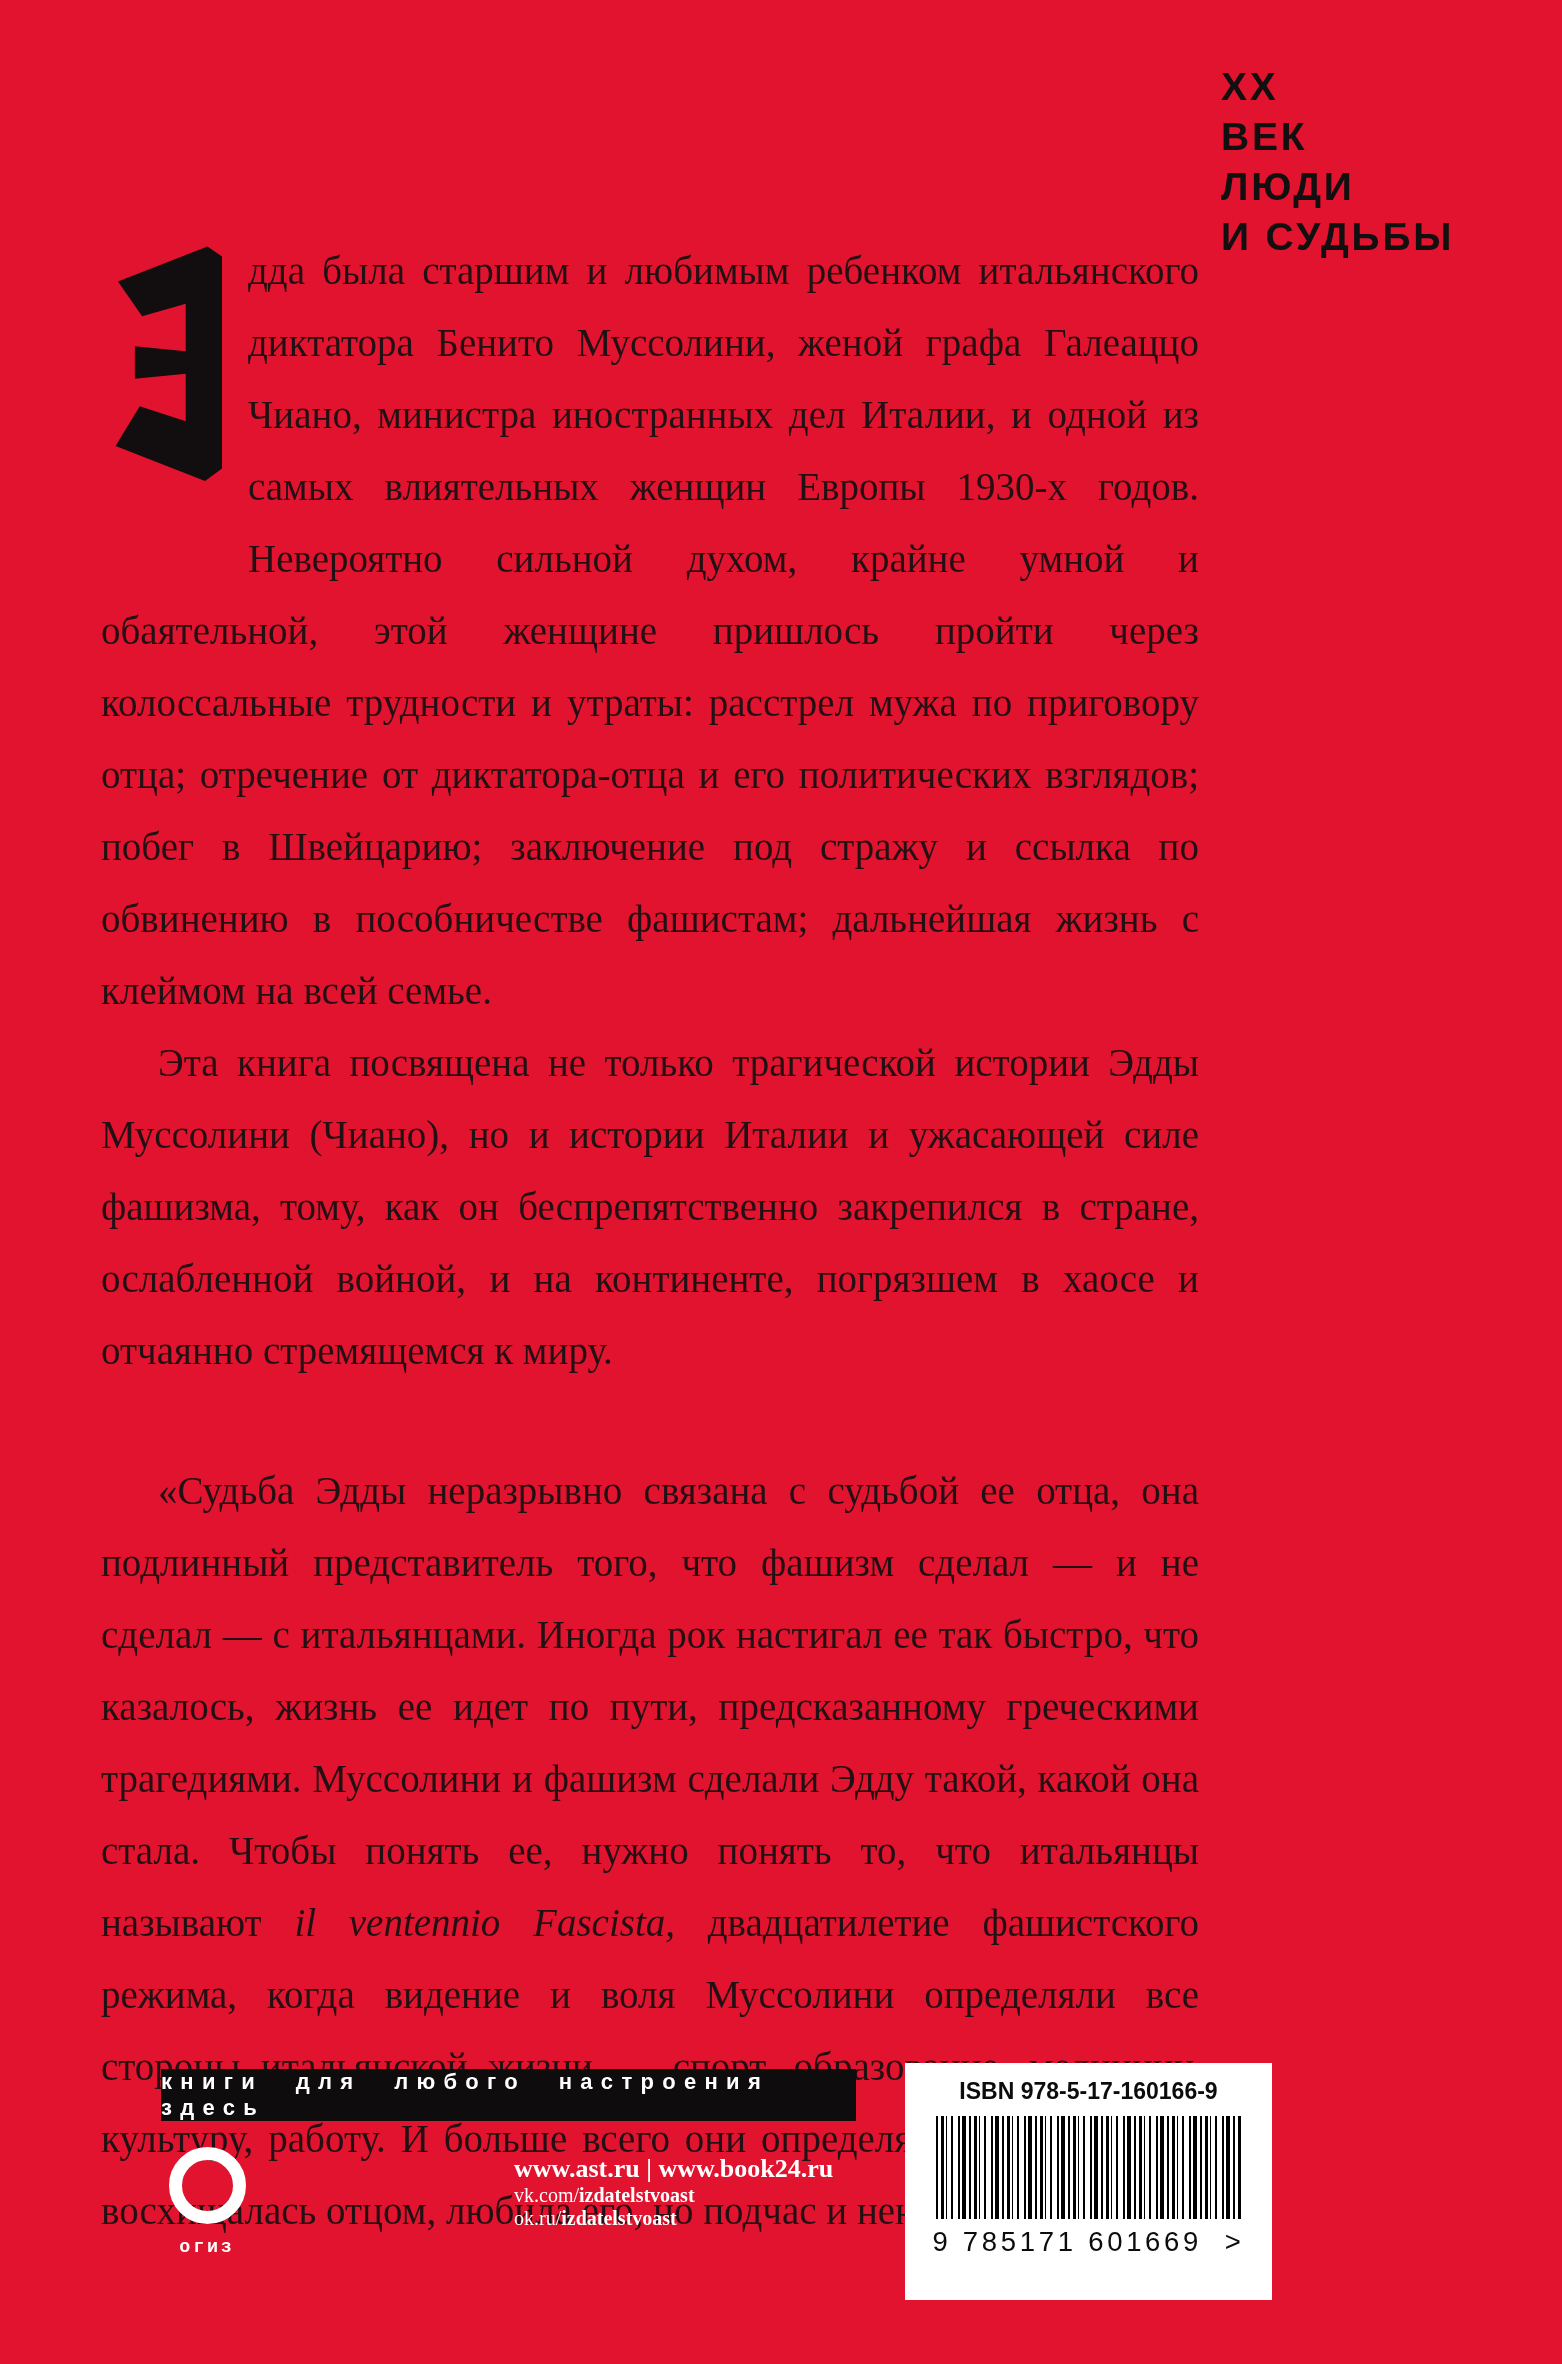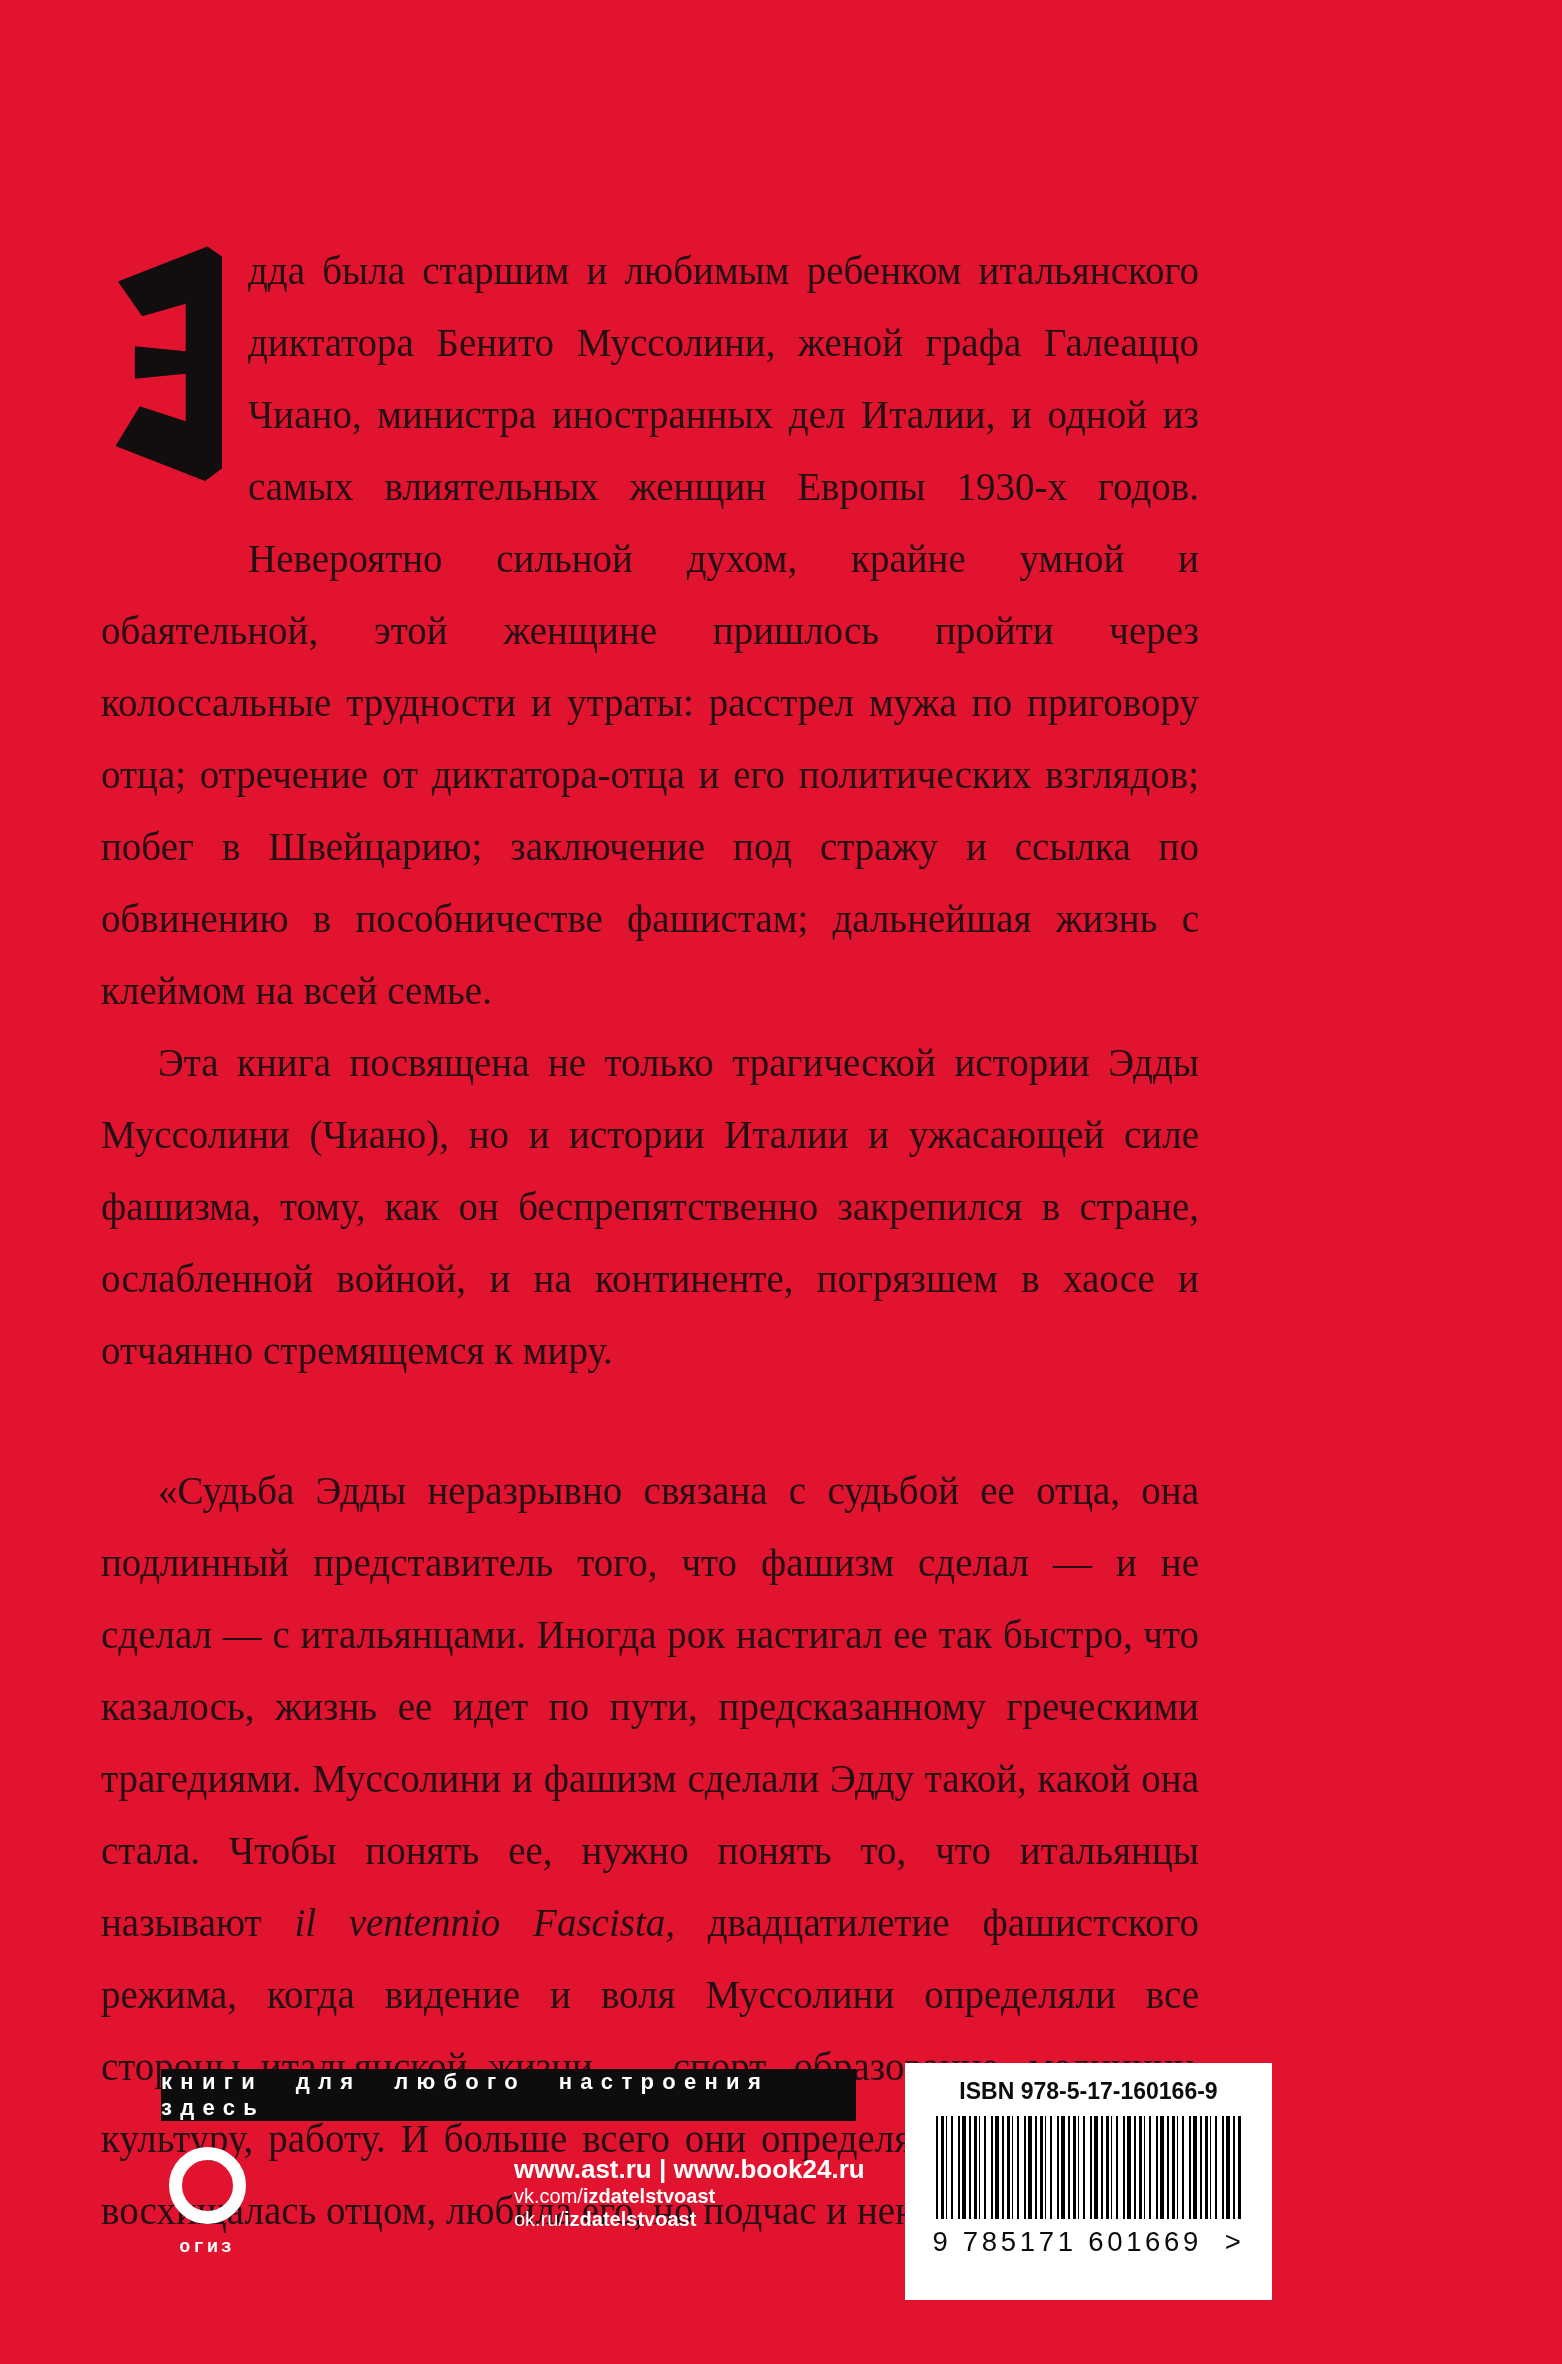--- a/index.html
+++ b/index.html
@@ -49,21 +49,21 @@
   .ogiz-caption{margin-top:13px;font-family:Liberation Mono, monospace;font-weight:bold;font-size:18.4px;letter-spacing:2.8px;}
 
   .ast{position:absolute;left:292px;top:2145px;width:184px;text-align:center;color:#fff;}
   .ast-figure{position:relative;display:inline-block;padding-top:24px;}
   .ast-figure::before{content:"";position:absolute;top:0;left:50%;transform:translateX(-50%);width:9.2px;height:29px;background:#fff;border-radius:4.6px;}
   .ast-figure::after{content:"";position:absolute;top:10px;left:50%;transform:translateX(-50%);width:29px;height:9.2px;background:#fff;border-radius:4.6px;}
   .ast-text{font-family:"Liberation Sans", sans-serif;font-weight:bold;font-size:55px;line-height:59px;}
   .ast-caption{margin-top:7.3px;font-family:"Liberation Sans", sans-serif;font-size:12px;letter-spacing:1.4px;font-weight:bold;}
 
   
-  .links{position:absolute;left:514px;top:2154px;color:#ffffff;font-family:Liberation Sans, sans-serif;}
+  .links{position:absolute;left:514px;top:2154px;color:#ffffff;font-family:Liberation Serif, serif;}
   .sites{font-size:26px;font-weight:bold;}
   .social{font-size:20px;margin-top:0;}
   .social:first-of-type{margin-top:35px;}
   .social b{font-weight:bold;}
 
   
   .isbn-box{
     position:absolute;left:905px;top:2063px;width:367px;height:237px;
     background:#ffffff;color:#0d0b0c;
     font-family:"Liberation Sans", sans-serif;
@@ -84,20 +84,26 @@
     width:312px;margin:7.3px auto 0;
     display:flex;justify-content:space-between;align-items:center;
     font-size:27.5px;letter-spacing:3.7px;
   }
 </style>
 </head>
 <body>
 
 <div class="page">
 
+  <div class="series-header">
+    <div>ХХ</div>
+    <div>ВЕК</div>
+    <div>ЛЮДИ</div>
+    <div>И СУДЬБЫ</div>
+  </div>
 
   <div class="content">
     <div class="dropcap">
       <svg viewBox="0 0 100 190" preserveAspectRatio="none">
         <path fill="#120e0f" d="M14 30 L88 2 L100 10 L100 180 L86 190 L12 162 L32 130 L70 142 L70 104 L28 108 L28 82 L70 86 L70 48 L34 58 Z"></path>
       </svg>
       <span class="sr">Э</span>
     </div>
     <p class="p1"><span>дда была старшим и любимым ребенком итальянского диктатора Бенито Муссолини, женой графа Галеаццо Чиано, министра иностранных дел Италии, и одной из самых влиятельных женщин Европы 1930-х годов. Невероятно сильной духом, крайне умной и обаятельной, этой женщине пришлось пройти через колоссальные трудности и утраты: расстрел мужа по приговору отца; отречение от диктатора-отца и его политических взглядов; побег в Швейцарию; заключение под стражу и ссылка по обвинению в пособничестве фашистам; дальнейшая жизнь с клеймом на всей семье.</span></p>
     <p class="p2">Эта книга посвящена не только трагической истории Эдды Муссолини (Чиано), но и истории Италии и ужасающей силе фашизма, тому, как он беспрепятственно закрепился в стране, ослабленной войной, и на континенте, погрязшем в хаосе и отчаянно стремящемся к миру.</p>

